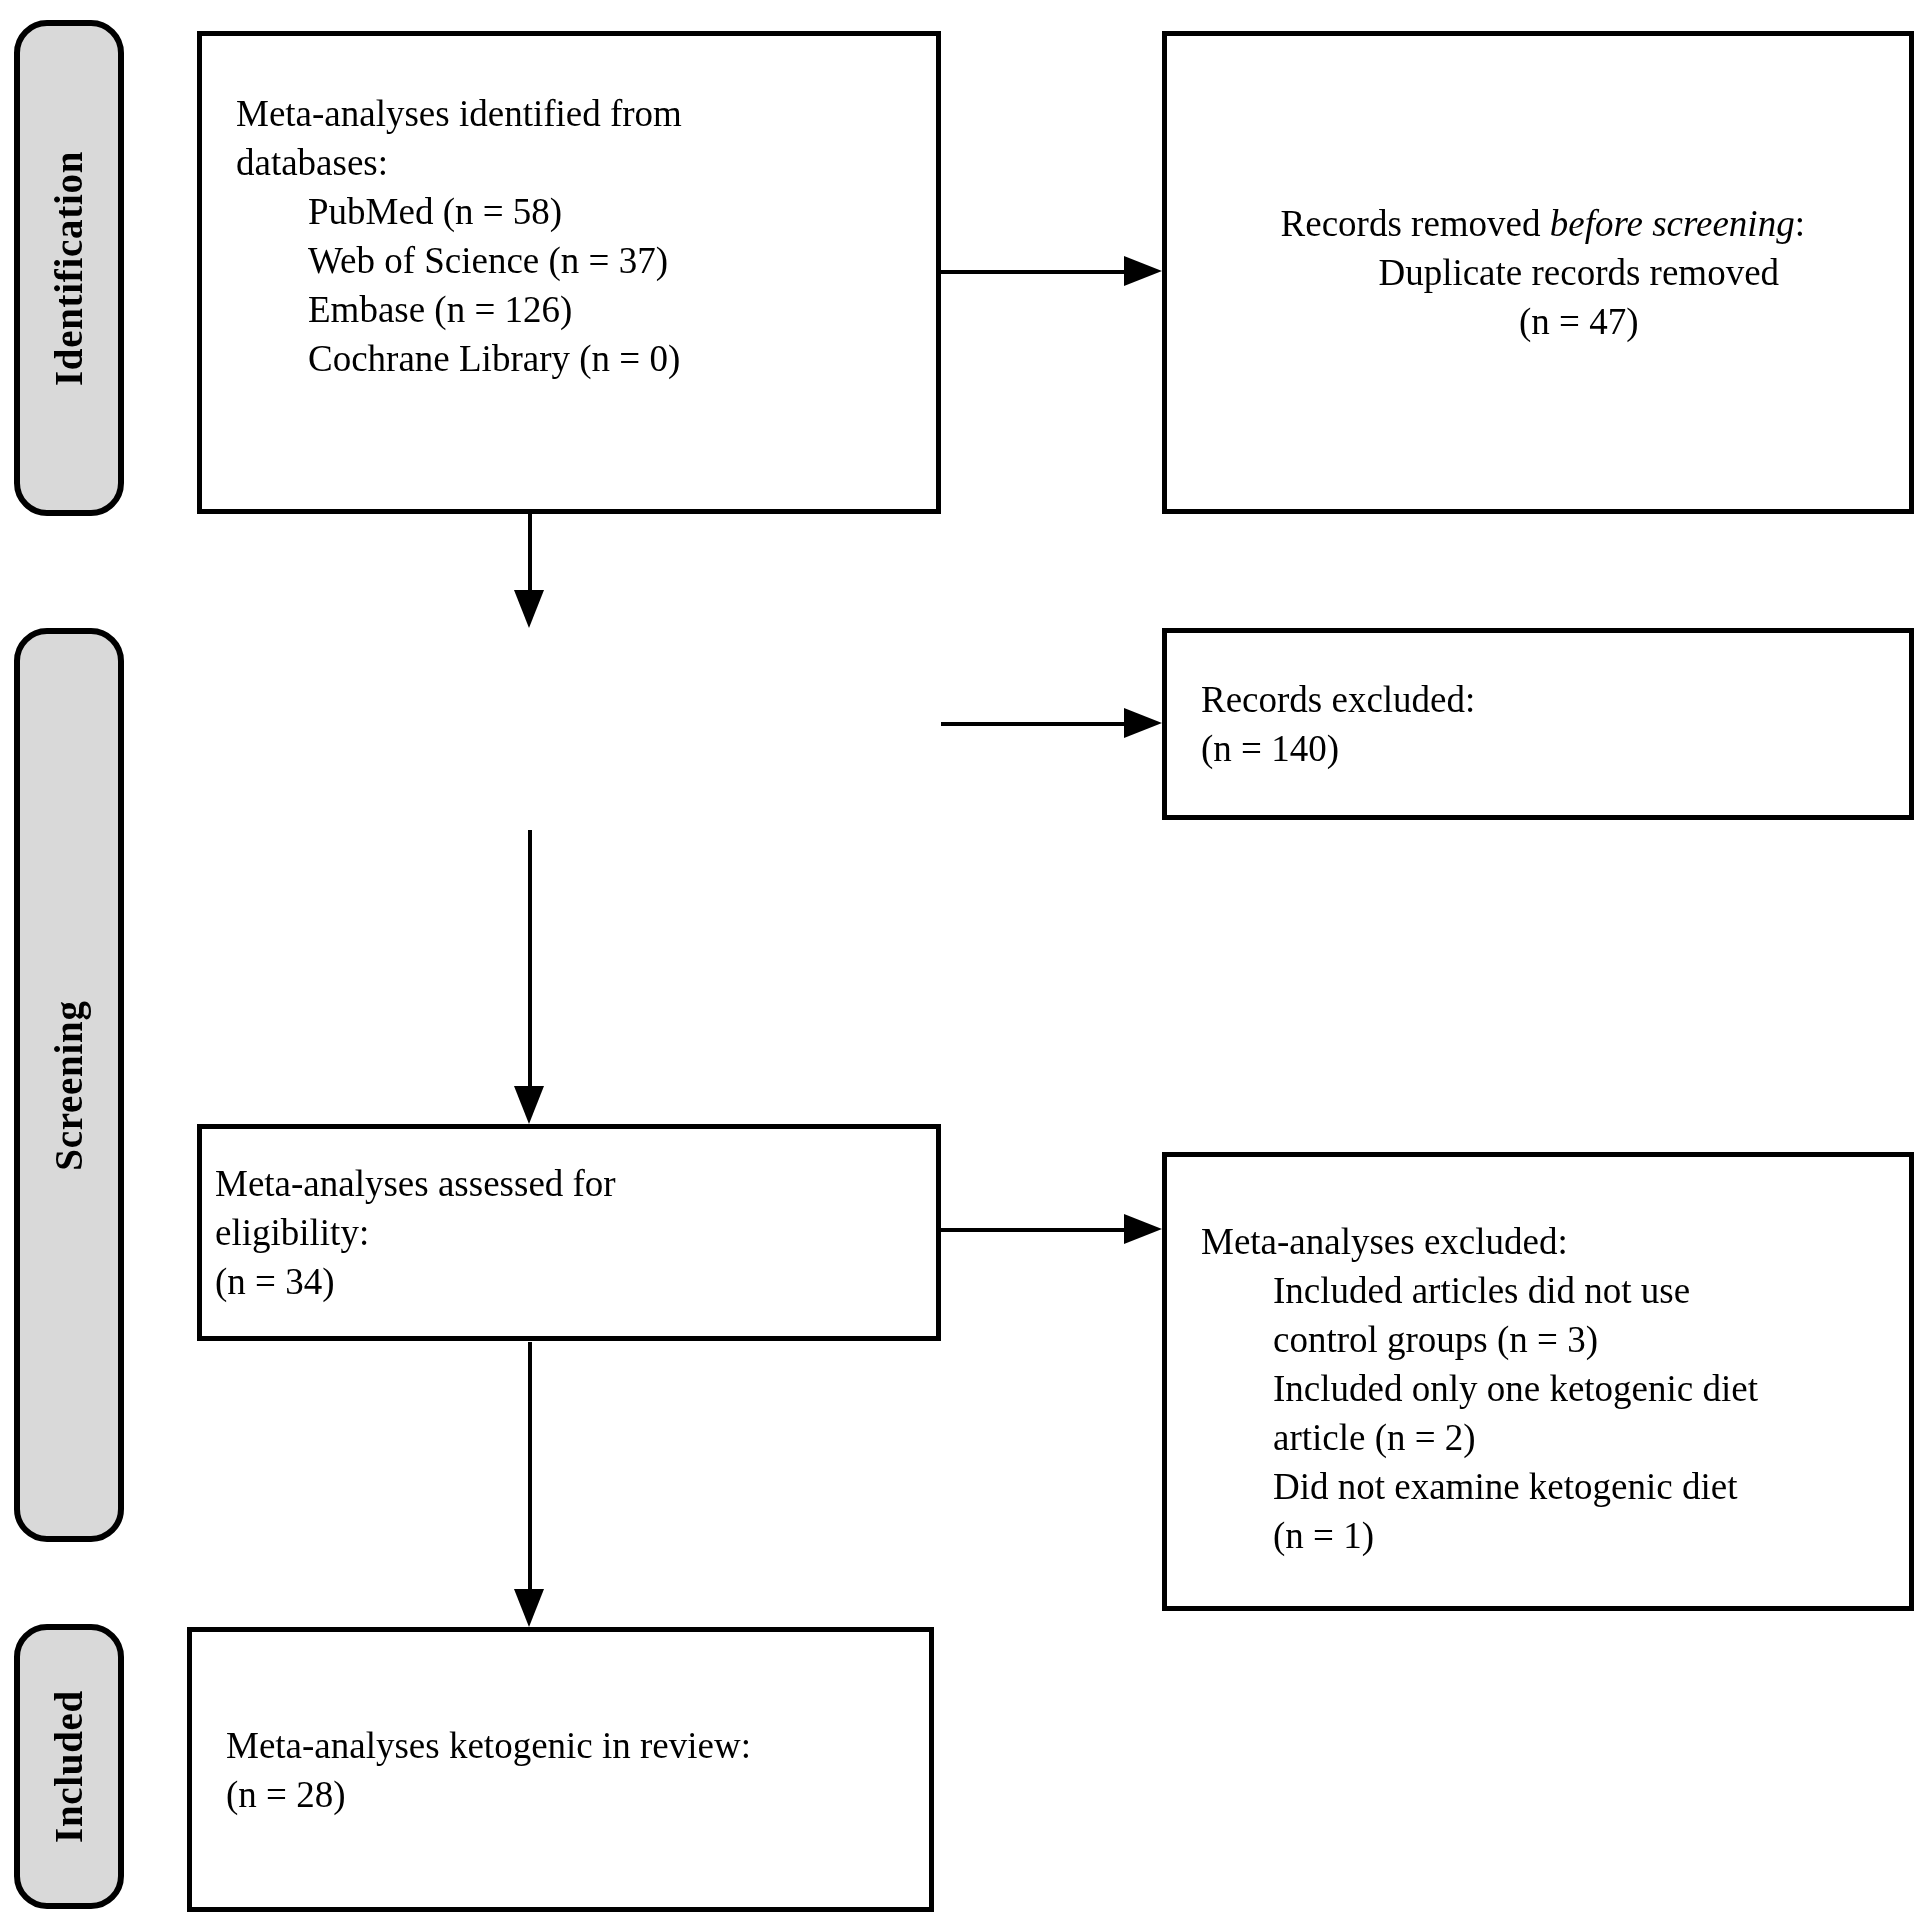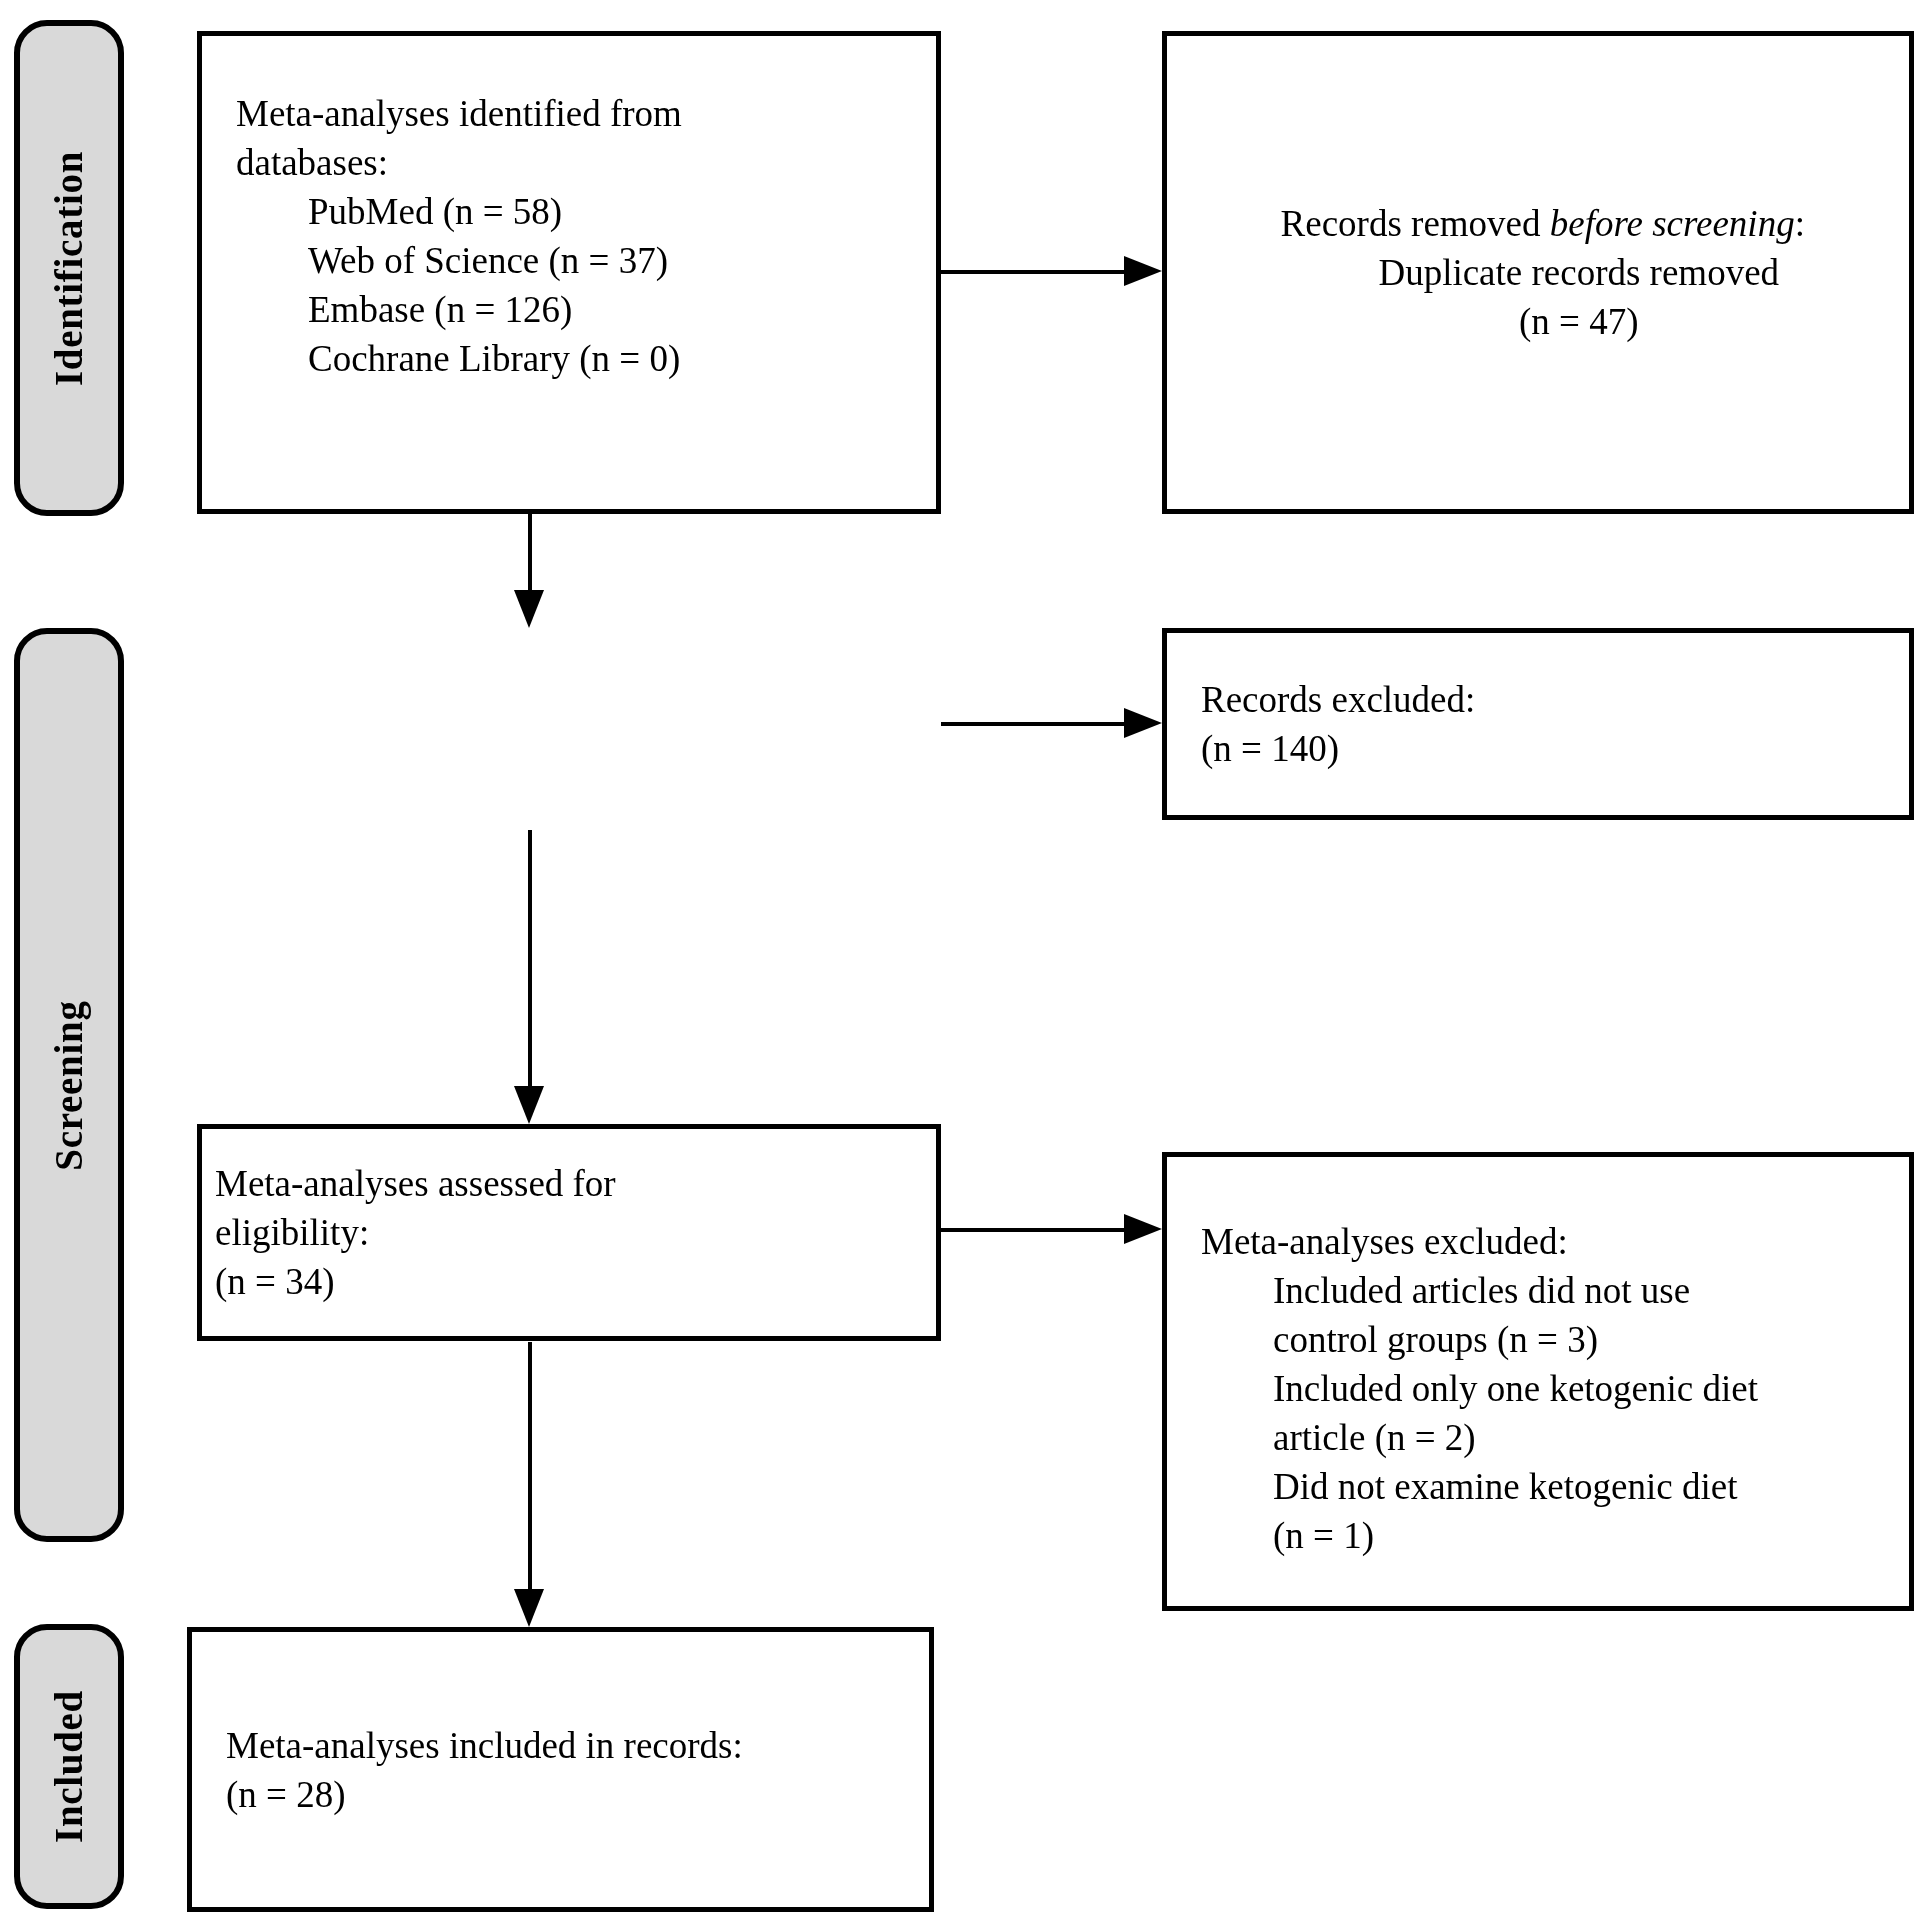--- a/index.html
+++ b/index.html
@@ -135,21 +135,21 @@
   <div class="box" id="box-excluded-meta">
       <div class="line"><span>Meta-analyses excluded:</span></div>
       <div class="line ind1"><span>Included articles did not use</span></div>
       <div class="line ind1"><span>control groups (n = 3)</span></div>
       <div class="line ind1"><span>Included only one ketogenic diet</span></div>
       <div class="line ind1"><span>article (n = 2)</span></div>
       <div class="line ind1"><span>Did not examine ketogenic diet</span></div>
       <div class="line ind1"><span>(n = 1)</span></div>
     </div>
   <div class="box" id="box-included-review">
-      <div class="line"><span>Meta-analyses included in records:</span></div>
+      <div class="line"><span>Meta-analyses ketogenic in review:</span></div>
       <div class="line"><span>(n = 28)</span></div>
     </div>
 
   <div class="vline" style="left:528px; top:514px; height:80px;"></div>
   <div class="head-down" style="left:514px; top:590px;"></div>
 
   <div class="hline" style="left:941px; top:270px; width:186px;"></div>
   <div class="head-right" style="left:1124px; top:256px;"></div>
 
   <div class="hline" style="left:941px; top:722px; width:186px;"></div>

